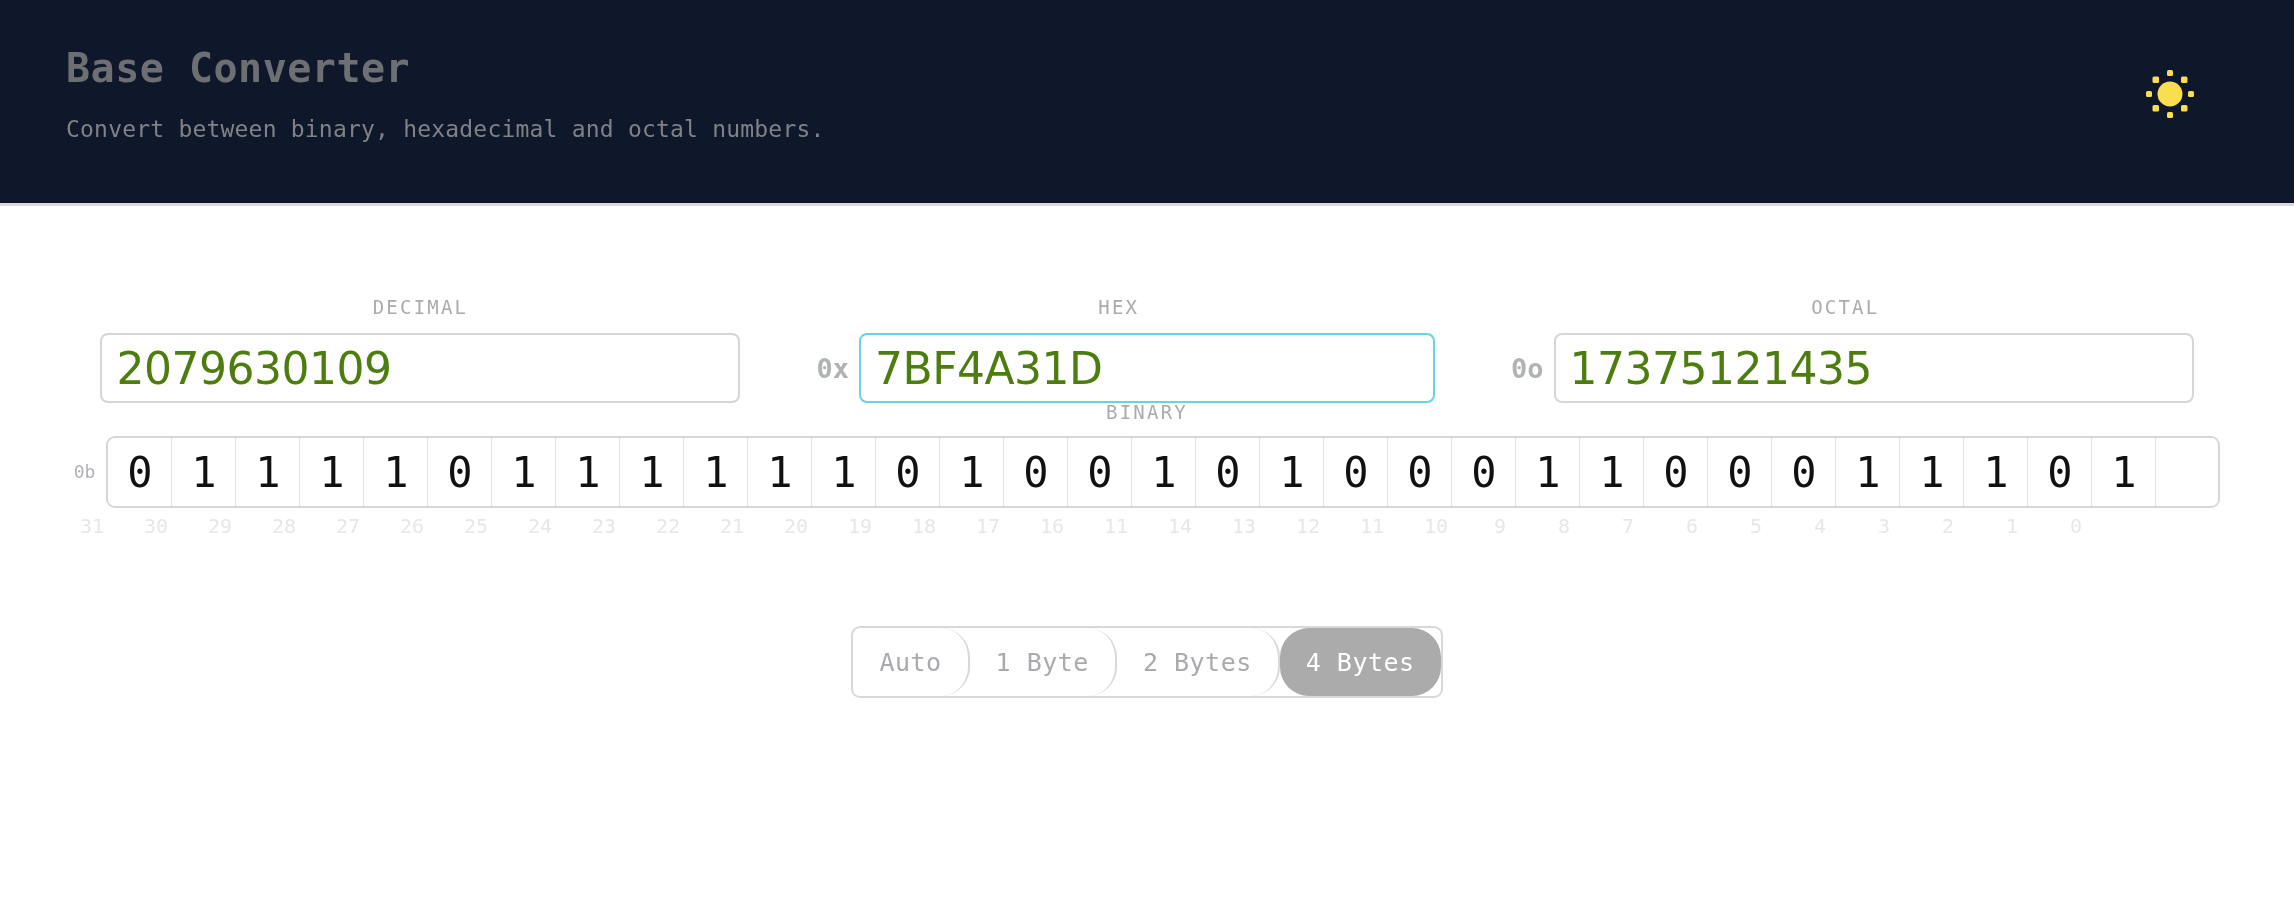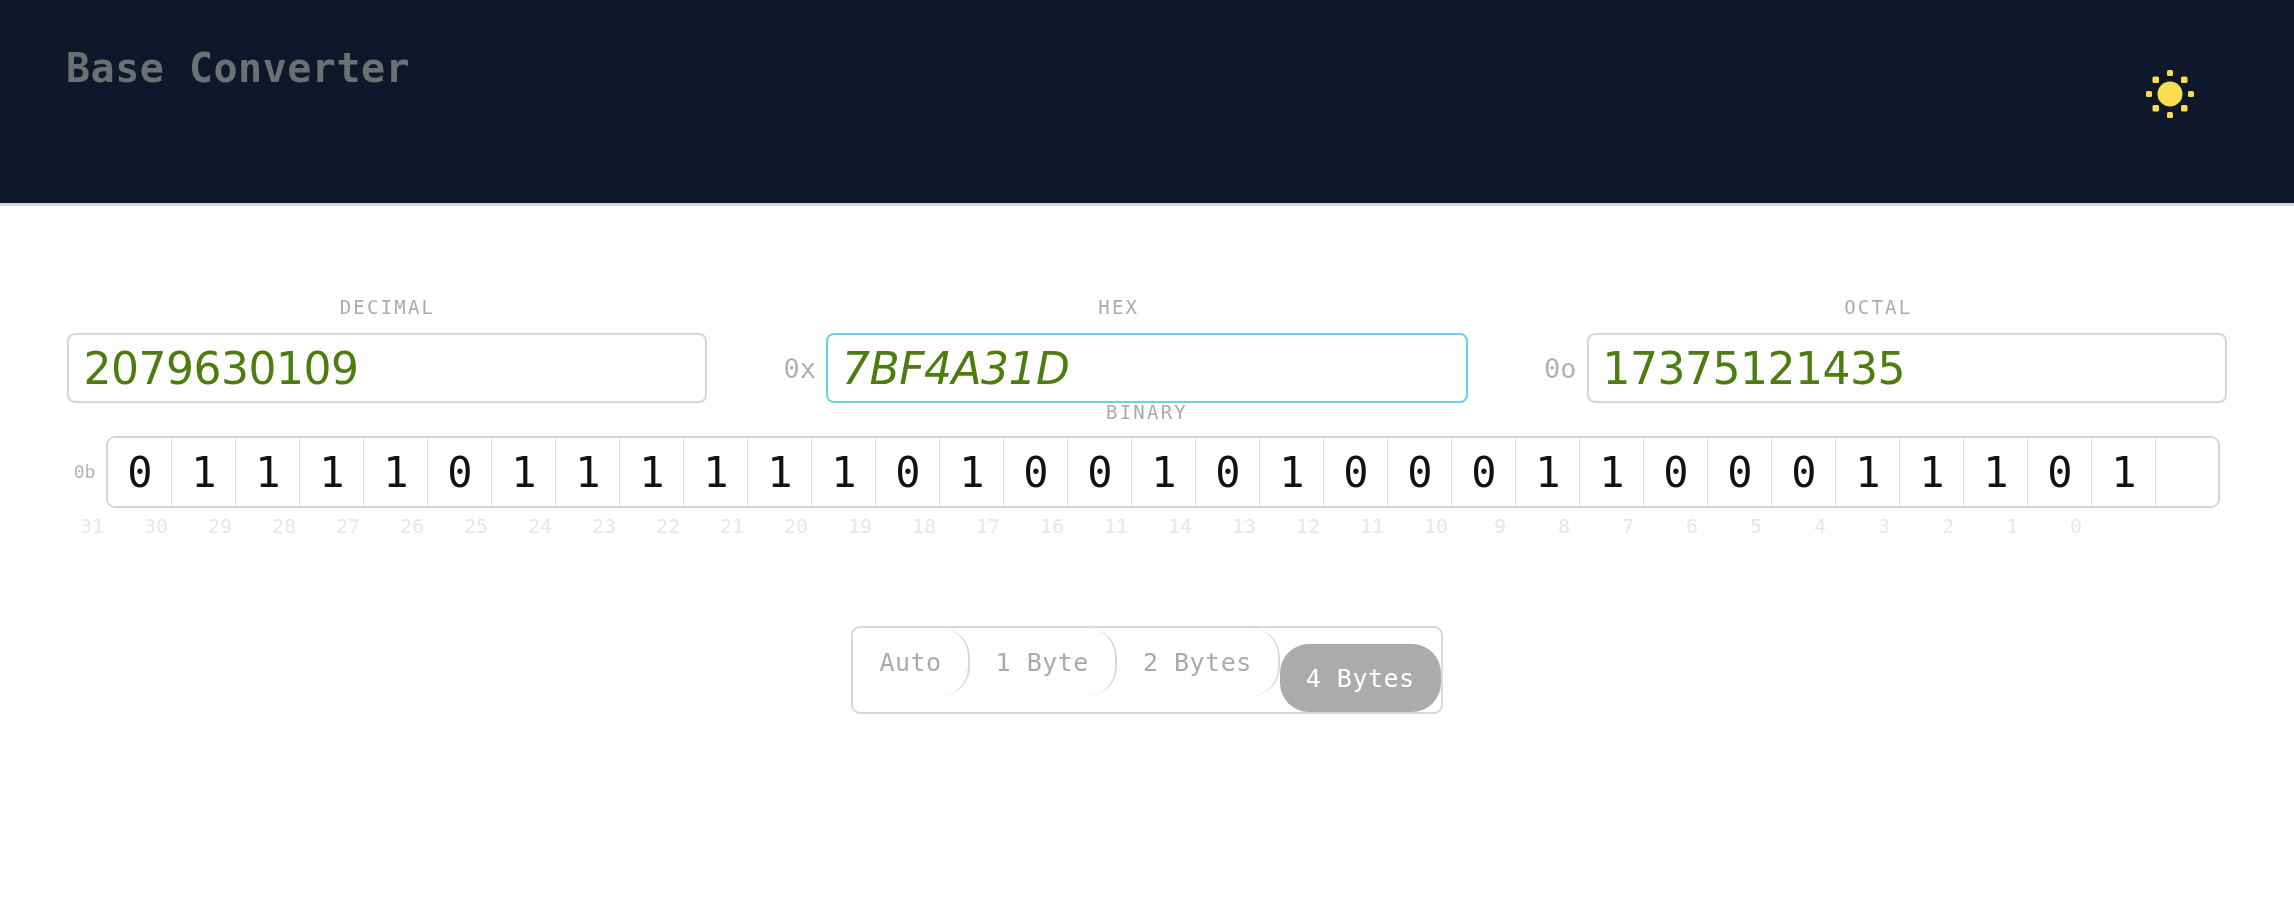--- a/index.html
+++ b/index.html
@@ -78,39 +78,40 @@
   .field-row {
     display: flex;
     align-items: center;
   }
   .prefix {
     font-size: 27px;
     color: #b0b2b6;
     padding: 0 10px 0 14px;
     line-height: 1;
     white-space: pre;
+    font-weight: bold;
   }
   .num-input {
     box-sizing: border-box;
     height: 70px;
     border: 2px solid #d4d6d9;
     border-radius: 8px;
     background: #ffffff;
     font-family: "DejaVu Sans", sans-serif;
     font-size: 44px;
     color: #4d7c0f;
     padding: 0 14px;
     outline: none;
     letter-spacing: -0.5px;
   }
   .num-input.focused {
     border-color: #6ad2e6;
   }
   .w-decimal { width: 640px; }
-  .w-hex     { width: 642px; font-style: italic; }
+  .w-hex     { width: 576px; }
   .w-octal   { width: 640px; }
 
   .gap-a { width: 62px; }
   .gap-b { width: 62px; }
 
   
   .binary-section {
   }
   .binary-label {
     font-size: 19px;
@@ -201,31 +202,32 @@
     font-family: "DejaVu Sans Mono", monospace;
     font-size: 25px;
     color: #a8aaae;
     background: #ffffff;
     border-right: 2px solid #d6d8db;
     cursor: pointer;
     letter-spacing: 0.5px;
     white-space: nowrap;
     border-radius: 29px;
   }
-  .seg-btn:last-child { border-right: none; margin-top: 16px; }
+  .seg-btn:last-child { border-right: none; }
   .seg-btn.active {
     background: #ababab;
     color: #ffffff;
   }
 </style>
 </head>
 <body>
 
 <div class="header">
   <h1 class="app-title">Base Converter</h1>
+  <p class="app-subtitle">Convert between binary, hexadecimal and octal numbers.</p>
 
   <div class="theme-toggle">
     <svg width="52" height="52" viewBox="0 0 52 52">
       <circle cx="26" cy="26" r="12.5" fill="#f9df4f"></circle>
       <rect x="23" y="2" width="6" height="6" rx="1.5" fill="#f9df4f"></rect>
       <rect x="23" y="44" width="6" height="6" rx="1.5" fill="#f9df4f"></rect>
       <rect x="2" y="23" width="6" height="6" rx="1.5" fill="#f9df4f"></rect>
       <rect x="44" y="23" width="6" height="6" rx="1.5" fill="#f9df4f"></rect>
       <rect x="8.5" y="8.5" width="6.5" height="6.5" rx="1.5" fill="#f9df4f"></rect>
       <rect x="37" y="8.5" width="6.5" height="6.5" rx="1.5" fill="#f9df4f"></rect>

